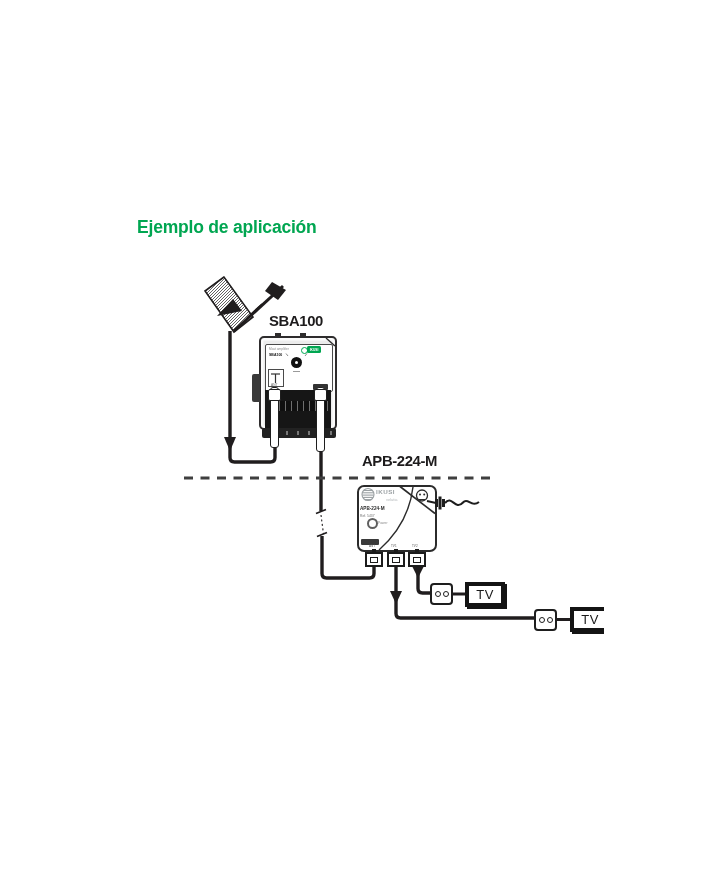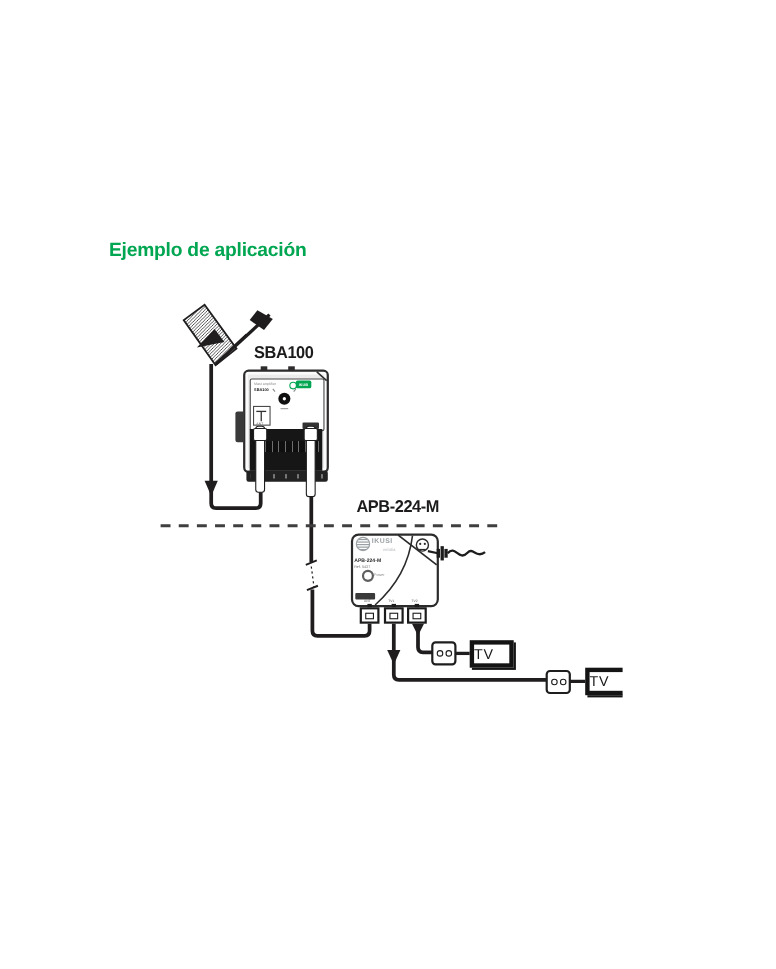--- a/index.html
+++ b/index.html
@@ -1,28 +1,28 @@
 <!DOCTYPE html>
 <html><head>
 <meta charset="utf-8">
 <style>
   html,body{margin:0;padding:0;background:#ffffff;}
   .stage{position:relative;width:566px;height:881px;background:#ffffff;overflow:hidden;
-         font-family:"Liberation Sans",sans-serif;}
+         font-family:"Liberation Sans",sans-serif;margin-left:38px;}
   .abs{position:absolute;}
   .tt{position:absolute;transform-origin:0 0;white-space:nowrap;line-height:1;
       font-family:"Liberation Sans",sans-serif;}
   .page-title{position:absolute;left:99px;top:217px;font-size:17.5px;font-weight:bold;
       color:#00A651;letter-spacing:-0.2px;}
   .dev-label{position:absolute;font-size:15.5px;font-weight:bold;color:#1d1b1c;
       letter-spacing:-0.4px;transform:scaleX(.96);transform-origin:0 0;}
   svg.layer{position:absolute;left:0;top:0;}
   .tvbox{position:absolute;width:32px;height:17px;border:4px solid #141414;
       box-shadow:2px 2px 0 0 #141414;background:#fff;display:flex;align-items:center;
-      justify-content:flex-start;font-size:13px;color:#1a1a1a;letter-spacing:.5px;}
+      justify-content:center;font-size:13px;color:#1a1a1a;letter-spacing:.5px;}
   .plate{position:absolute;width:19px;height:18px;border:2px solid #1e1e1e;border-radius:4px;
       background:#fff;display:flex;align-items:center;justify-content:center;gap:2px;}
   .plate span{width:4px;height:4px;border:1.3px solid #1e1e1e;border-radius:50%;display:block;background:#fff;}
   .fconn{position:absolute;width:14px;height:11px;border:2px solid #1c1c1c;background:#fff;
       display:flex;align-items:center;justify-content:center;}
   .fconn i{display:block;width:6px;height:4px;border:1px solid #1c1c1c;background:#fff;}
   .stem{position:absolute;width:4px;height:4px;background:#1c1c1c;}
   .led{position:absolute;width:7px;height:7px;border:2px solid #5f5f5f;border-radius:50%;background:#fff;}
   .badge-green{position:absolute;left:269px;top:346px;width:14px;height:7px;background:#00A651;
       border-radius:1.5px;display:flex;align-items:center;justify-content:center;overflow:hidden;}

